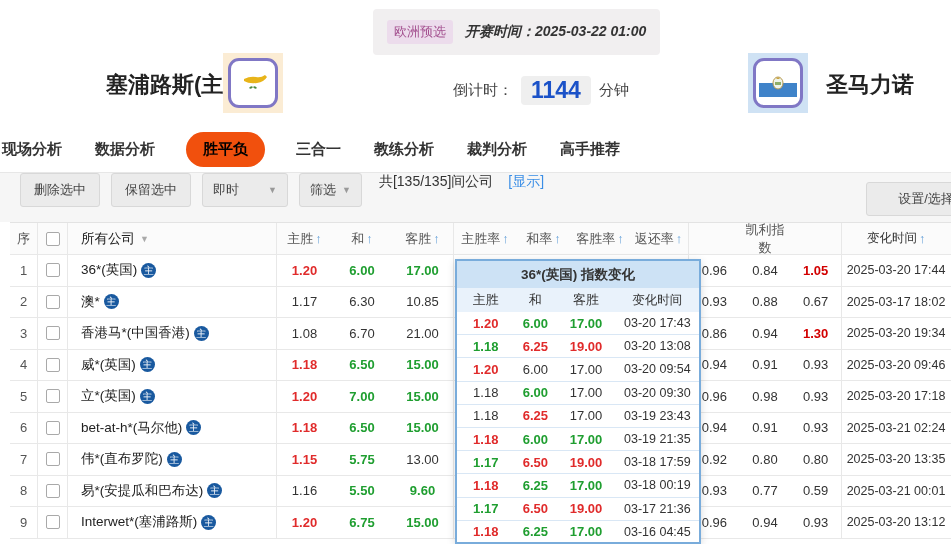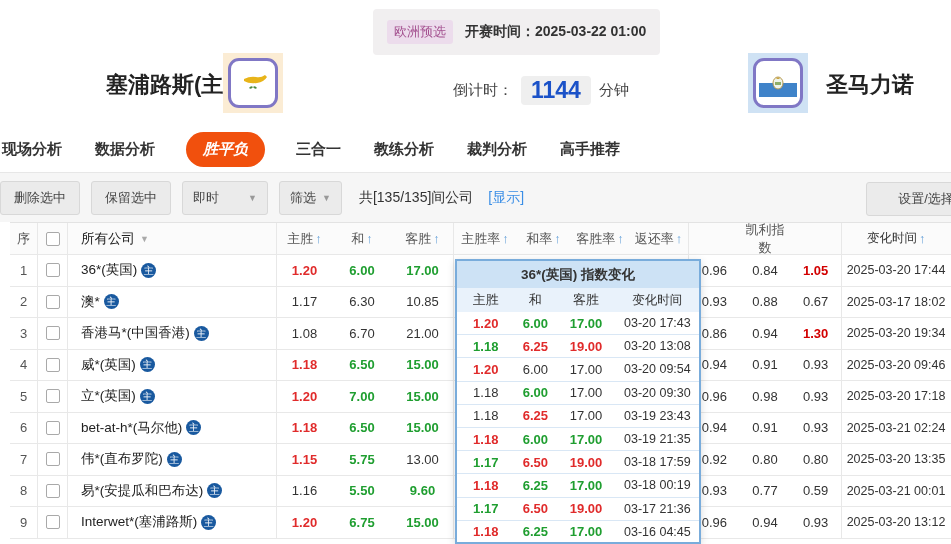--- a/index.html
+++ b/index.html
@@ -4,44 +4,44 @@
 <style>
   * { margin:0; padding:0; box-sizing:border-box; }
   html,body { width:951px; height:544px; overflow:hidden; background:#fff;
     font-family:"Liberation Sans","DejaVu Sans",sans-serif; color:#333; }
   #page { position:relative; width:951px; height:544px; overflow:hidden; }
 
   
   .topbar { position:absolute; left:373px; top:9px; height:46px; background:#f1eff0;
     border-radius:4px; display:flex; align-items:center; padding:0 14px; gap:12px; }
   .league-badge { background:#ecdcec; color:#a3508f; font-size:13px; padding:3px 7px; border-radius:3px; white-space:nowrap; }
-  .kickoff { font-size:14px; font-weight:bold; color:#333; white-space:nowrap; }
+  .kickoff { font-size:14px; font-weight:bold; color:#333; white-space:nowrap;font-style:italic; }
 
   
   .team-name { position:absolute; font-size:22px; font-weight:bold; color:#222; white-space:nowrap; }
   .home-name { left:106px; top:70px; }
   .away-name { left:826px; top:70px; }
   .flag-tile { position:absolute; top:53px; width:60px; height:60px; display:flex; align-items:center; justify-content:center; }
   .flag-tile.home { left:223px; background:#fbecd4; }
   .flag-tile.away { left:748px; background:#cfe2f4; }
   .flag-frame { width:50px; height:50px; background:#fff; border:3px solid #8077c5; border-radius:11px;
     display:flex; align-items:center; justify-content:center; overflow:hidden; }
   .countdown { position:absolute; left:453px; top:76px; display:flex; align-items:center; gap:8px; }
   .cd-label,.cd-unit { font-size:15px; color:#444; }
   .cd-value { font-size:23px; font-weight:bold; color:#1b52c8; background:#efefef; border-radius:4px; padding:1px 10px; }
 
   
   .nav { position:absolute; left:0; top:127px; width:100%; height:46px; border-bottom:1px solid #e7e7e7;
     display:flex; align-items:center; gap:29px; background:#fff; }
   .tab { font-size:15px; font-weight:bold; color:#333; white-space:nowrap; cursor:pointer; padding:8px 2px; }
-  .tab.active { background:#f1500d; color:#ffffff; border-radius:18px; padding:8px 17px;font-style:italic; }
+  .tab.active { background:#f1500d; color:#000000; border-radius:18px; padding:8px 17px; }
 
   
   .toolbar { position:absolute; left:0; top:173px; width:100%; height:49px; background:#f6f6f6;
-    display:flex; align-items:center; padding-left:0; gap:11px; }
+    display:flex; align-items:flex-start; padding-left:20px; gap:11px; }
   .tbtn { background:#ebebeb; border:1px solid #d8d8d8; border-radius:3px; font-size:13px; color:#444;
     padding:7px 13px; white-space:nowrap; cursor:pointer; }
   .tselect { background:#ebebeb; border:1px solid #d8d8d8; border-radius:3px; font-size:13px; color:#444;
     padding:7px 10px; width:86px; display:flex; justify-content:space-between; align-items:center; cursor:pointer; }
   .arrow-down { font-size:9px; color:#999; }
   .count-text { font-size:14px; color:#333; margin-left:6px; white-space:nowrap; }
   .show-link { font-size:14px; color:#3a8ee6; margin-left:4px; cursor:pointer; white-space:nowrap; }
   .settings-btn { position:absolute; left:866px; top:182px; width:120px; background:#ebebeb;
     border:1px solid #d8d8d8; border-radius:3px; font-size:13px; color:#444; padding:7px 12px; white-space:nowrap; cursor:pointer; }
 

